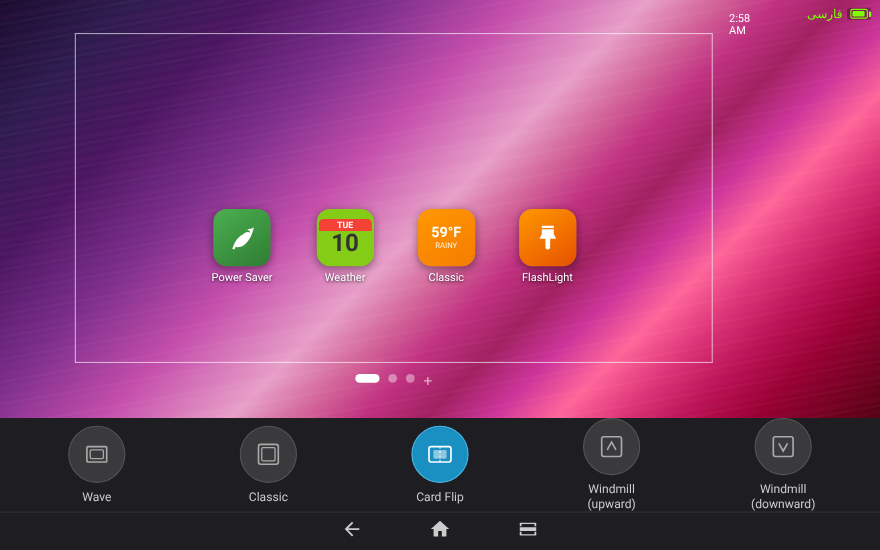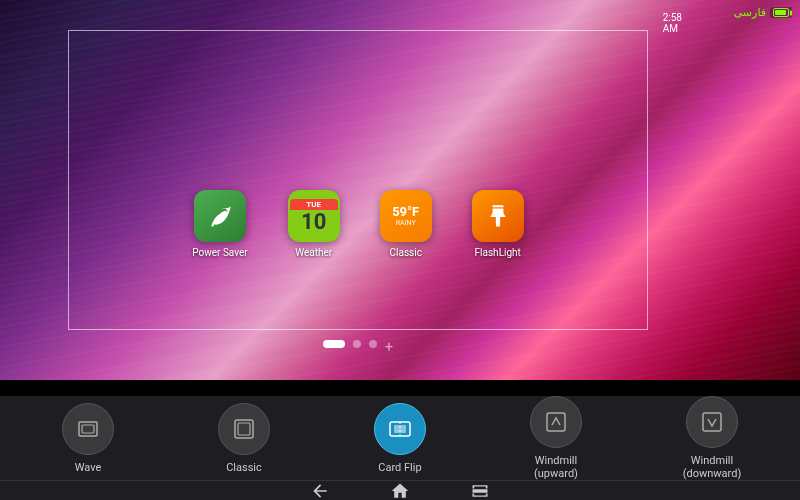--- a/index.html
+++ b/index.html
@@ -241,21 +241,21 @@
       top: 6px;
       right: 110px;
     }
 
     
     #bottom-bar {
       position: absolute;
       bottom: 0;
       left: 0;
       width: 800px;
-      height: 104px;
+      height: 120px;
       background: rgba(30, 30, 35, 0.97);
       display: flex;
       flex-direction: column;
     }
 
     #animation-options {
       display: flex;
       justify-content: space-around;
       align-items: center;
       height: 85px;

